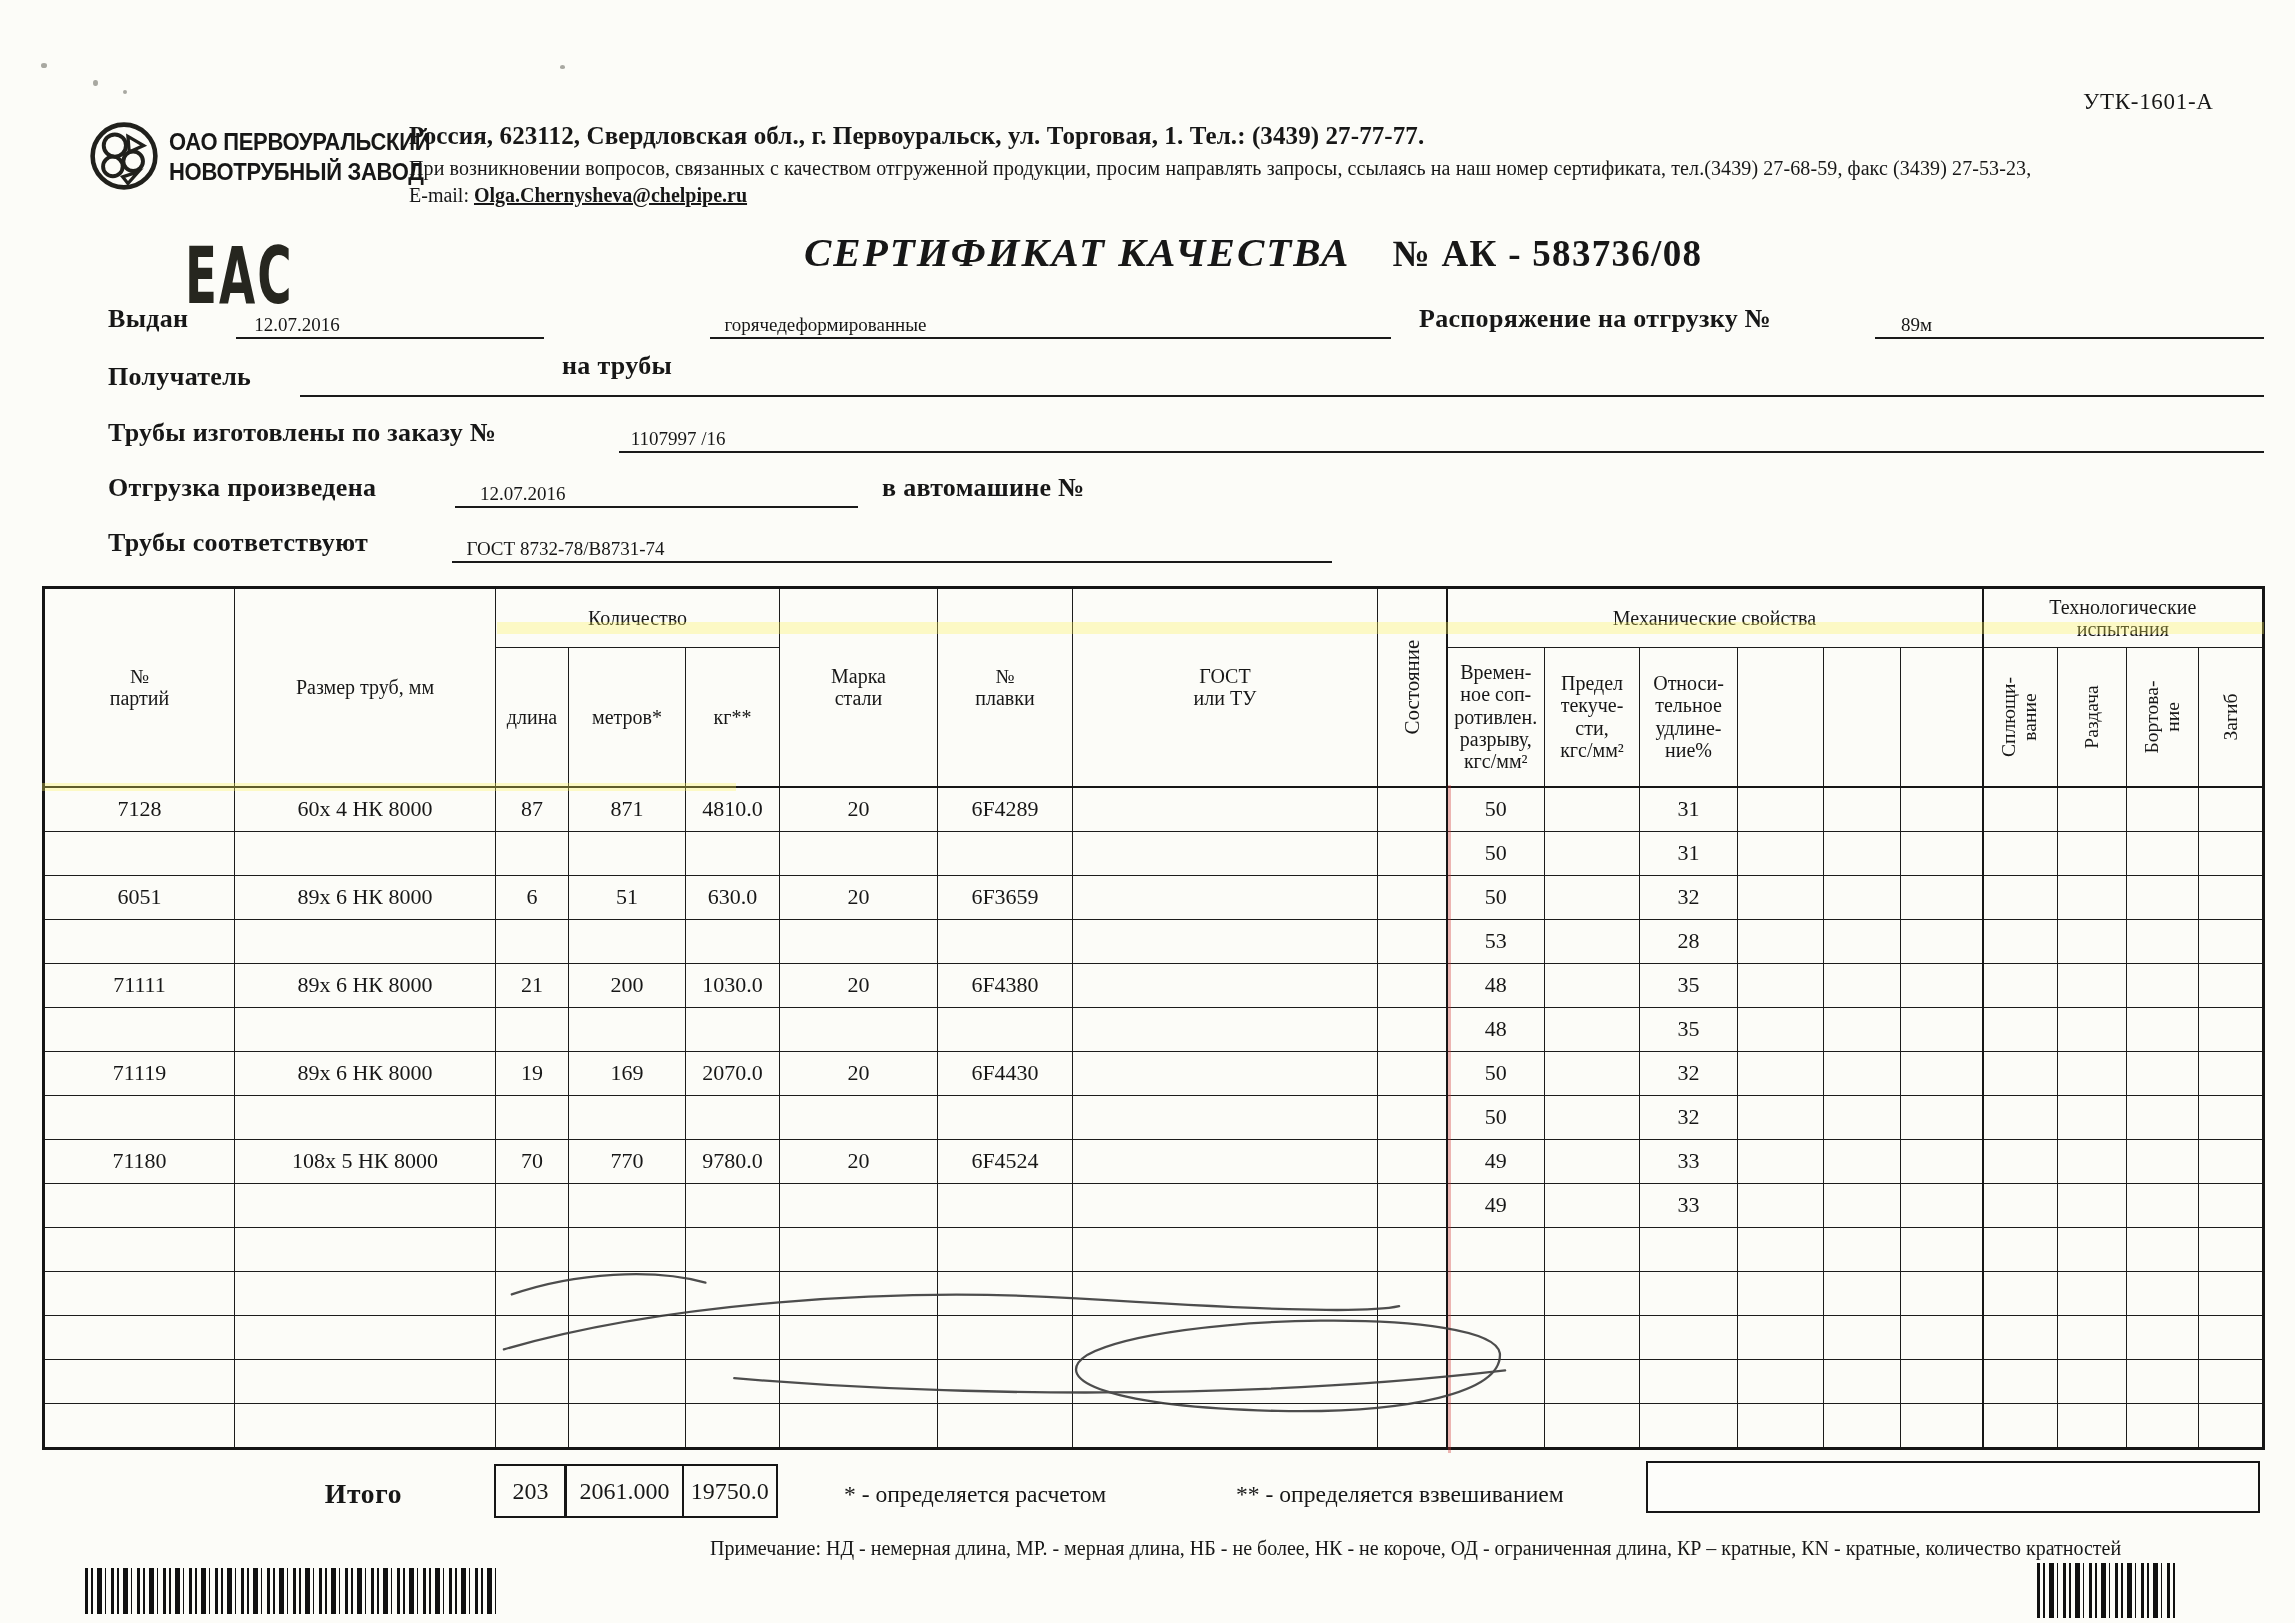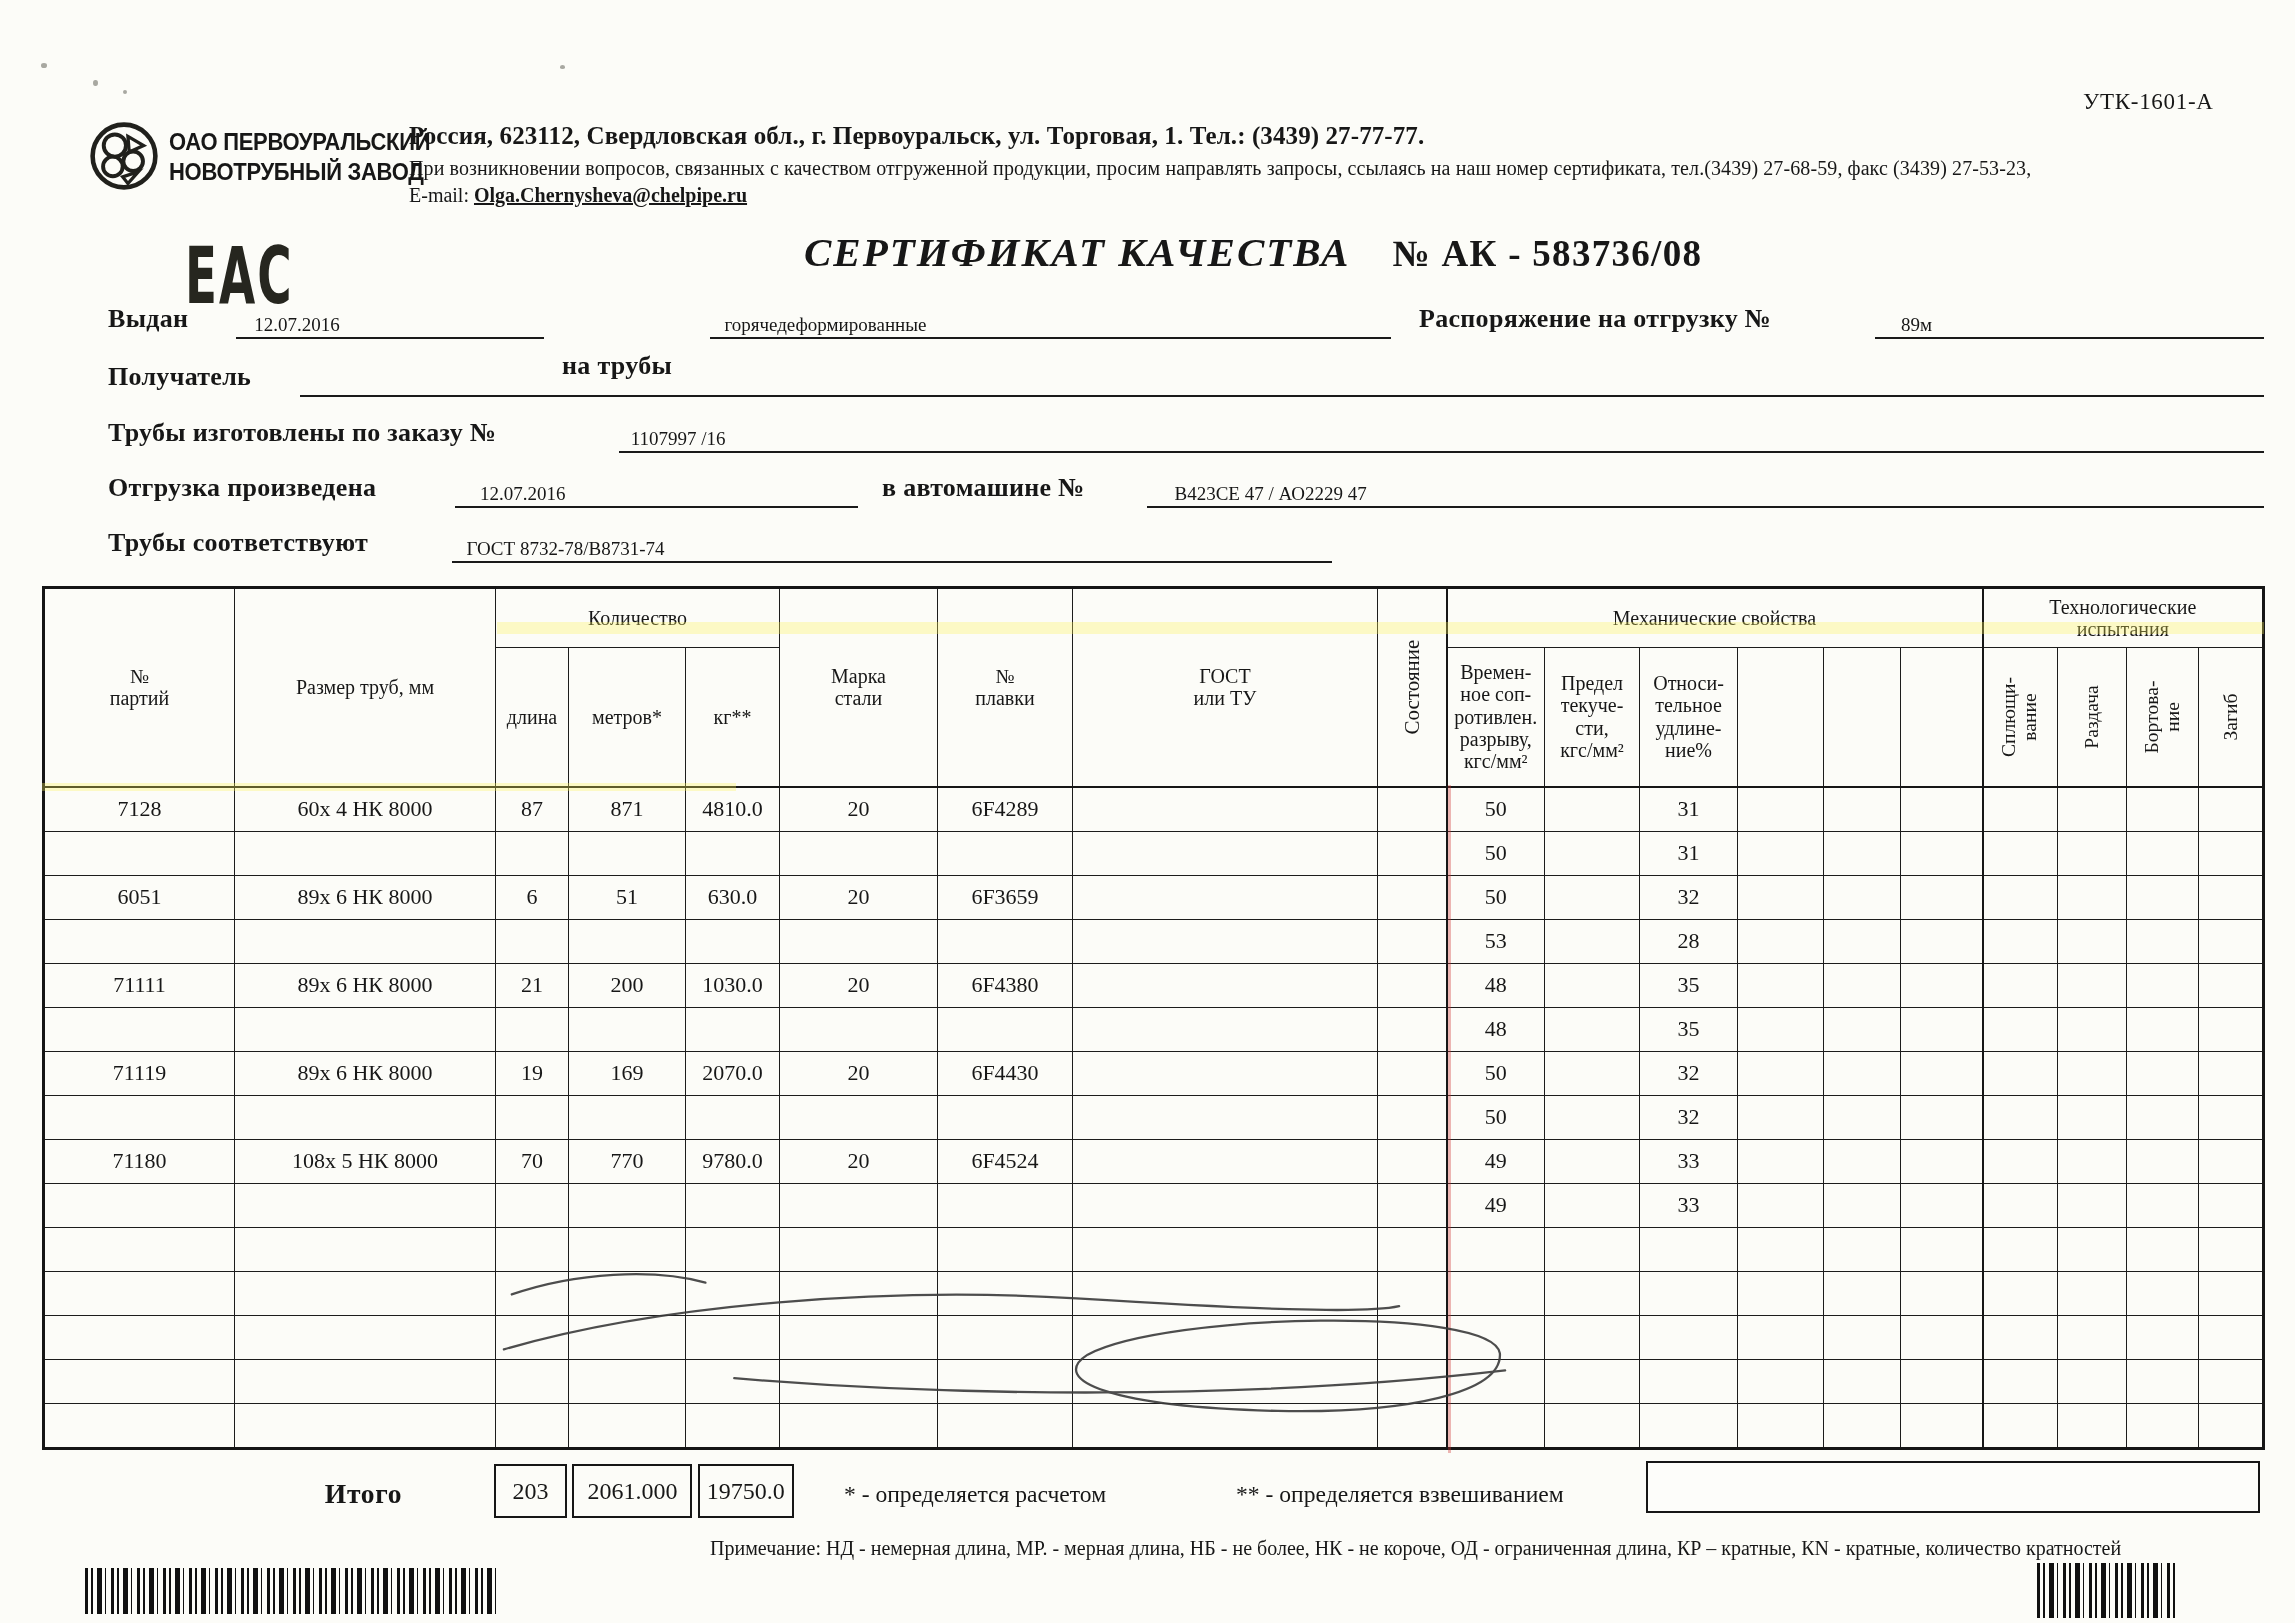--- a/index.html
+++ b/index.html
@@ -105,21 +105,20 @@
 
   <div class="abs flabel" style="left:108px;top:362px;">Получатель</div>
   <div class="abs ul-field" style="left:300px;top:339px;width:1964px;"></div>
 
   <div class="abs flabel" style="left:108px;top:418px;">Трубы изготовлены по заказу №</div>
   <div class="abs ul-field" style="left:619px;top:395px;width:1645px;padding-left:11.8px;">1107997   /16</div>
 
   <div class="abs flabel" style="left:108px;top:473px;">Отгрузка произведена</div>
   <div class="abs ul-field" style="left:455px;top:450px;width:403px;padding-left:25px;">12.07.2016</div>
   <div class="abs flabel" style="left:882px;top:473px;">в автомашине №</div>
-  <div class="abs ul-field" style="left:1147px;top:450px;width:1117px;padding-left:27.5px;">В423СЕ 47 / АО2229 47</div>
 
   <div class="abs flabel" style="left:108px;top:528px;">Трубы соответствуют</div>
   <div class="abs ul-field" style="left:452px;top:505px;width:880px;padding-left:14.4px;">ГОСТ 8732-78/В8731-74</div>
 
   <table class="cert abs" style="left:42px;top:586px;width:2223px;">
     <colgroup>
       <col style="width:191px">
         <col style="width:261px">
         <col style="width:73px">
         <col style="width:117px">
@@ -507,21 +506,21 @@
           <td></td>
           <td class="sep-l"></td>
           <td></td>
           <td></td>
           <td></td>
         </tr>
       </tbody>
   </table>
 
   <div class="abs itogo" style="left:249px;top:1478px;width:229px;text-align:center;">Итого</div>
-  <div class="abs totals-box" style="left:494px;top:1464px;gap:8px;">
+  <div class="abs totals-box" style="left:494px;top:1464px;">
     <div class="tcell" style="width:73px;">203</div>
     <div class="tcell" style="width:120px;">2061.000</div>
     <div class="tcell" style="width:96px;">19750.0</div>
   </div>
   <div class="abs note" style="left:844px;top:1481px;">* - определяется расчетом</div>
   <div class="abs note" style="left:1236px;top:1481px;">** - определяется взвешиванием</div>
   <div class="abs emptybox" style="left:1646px;top:1461px;width:614px;height:52px;"></div>
   <div class="abs footnote" style="left:710px;top:1537px;">Примечание: НД - немерная длина, МР. - мерная длина, НБ - не более, НК - не короче, ОД - ограниченная длина, КР – кратные, КN - кратные, количество кратностей</div>
 
   <div class="abs barcode" style="left:85px;top:1568px;width:411px;height:46px;"></div>

